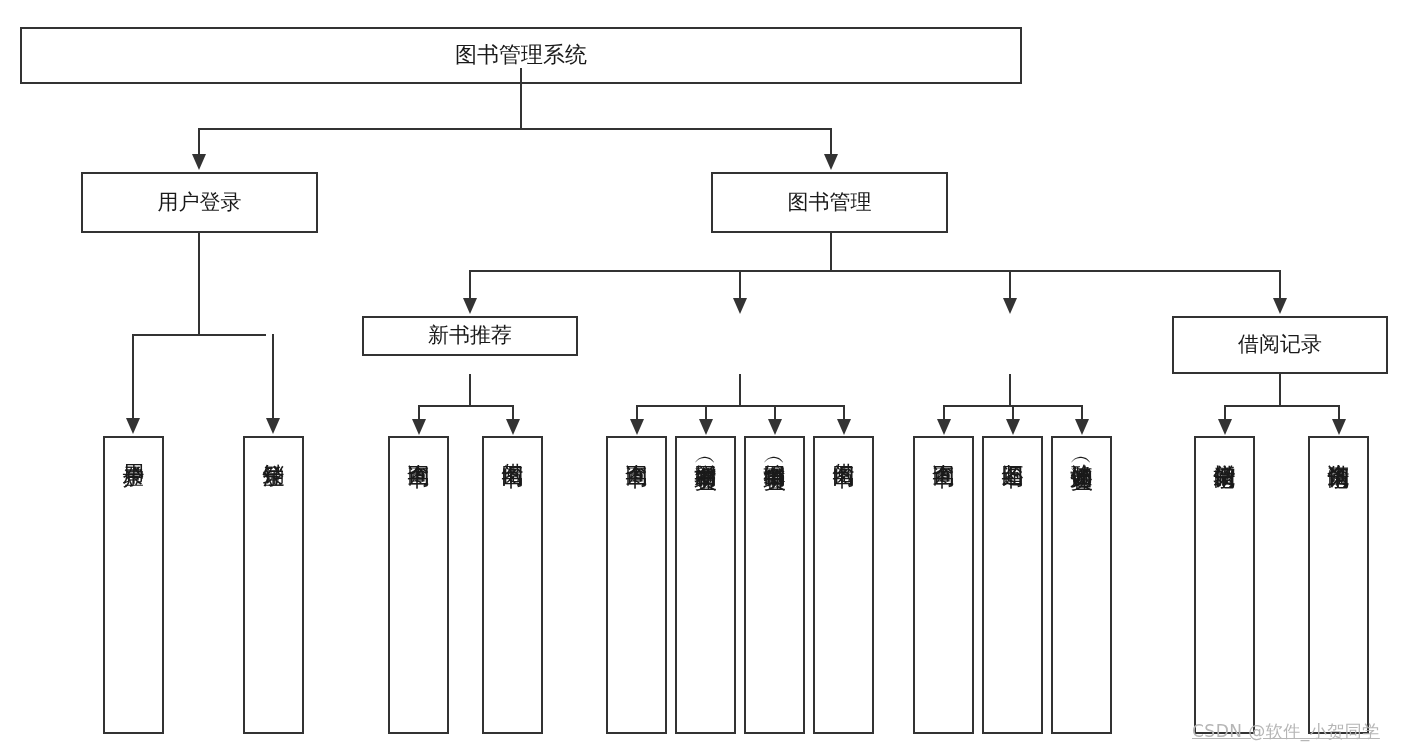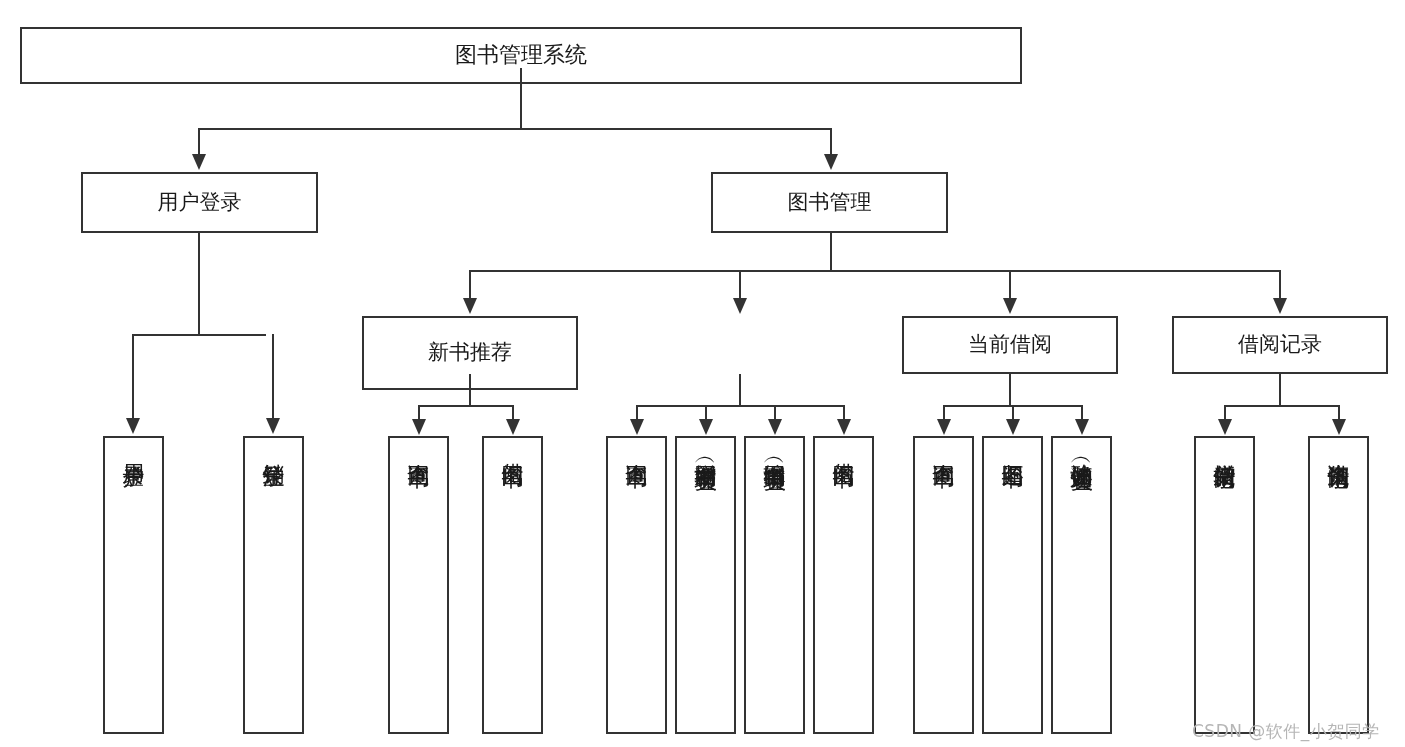--- a/index.html
+++ b/index.html
@@ -112,25 +112,22 @@
   <div class="edge hline" style="left:469px; top:270px; width:812px;"></div>
   <div class="edge vline" style="left:469px; top:270px; height:30px;"></div>
   <div class="arrow" style="left:463px; top:298px;"></div>
   <div class="edge vline" style="left:739px; top:270px; height:30px;"></div>
   <div class="arrow" style="left:733px; top:298px;"></div>
   <div class="edge vline" style="left:1009px; top:270px; height:30px;"></div>
   <div class="arrow" style="left:1003px; top:298px;"></div>
   <div class="edge vline" style="left:1279px; top:270px; height:30px;"></div>
   <div class="arrow" style="left:1273px; top:298px;"></div>
 
-  <div class="node h" style="left:362px; top:316px; width:216px; height:74px;">
+  <div class="node h" style="left:362px; top:316px; width:216px; height:40px;">
     <span class="label">新书推荐</span>
-  </div>
-  <div class="node h" style="left:902px; top:316px; width:216px; height:58px;">
-    <span class="label">当前借阅</span>
   </div>
   <div class="node h" style="left:1172px; top:316px; width:216px; height:58px;">
     <span class="label">借阅记录</span>
   </div>
 
   <div class="edge vline" style="left:469px; top:374px; height:31px;"></div>
   <div class="edge hline" style="left:418px; top:405px; width:95px;"></div>
   <div class="edge vline" style="left:418px; top:405px; height:16px;"></div>
   <div class="arrow" style="left:412px; top:419px;"></div>
   <div class="edge vline" style="left:512px; top:405px; height:16px;"></div>
@@ -200,15 +197,15 @@
     <span class="label">确认归还（管理员）</span>
   </div>
 
   <div class="node v" style="left:1194px; top:436px; width:61px; height:298px;">
     <span class="label">新增借阅记录</span>
   </div>
   <div class="node v" style="left:1308px; top:436px; width:61px; height:298px;">
     <span class="label">查询借阅记录</span>
   </div>
 
-  <div id="watermark" style="left:1192px; top:720px;">CSDN @软件_小贺同学</div>
+  <div id="watermark" style="left:1192px; top:720px;text-decoration:underline;">CSDN @软件_小贺同学</div>
 
 </div>
 
 </body></html>

